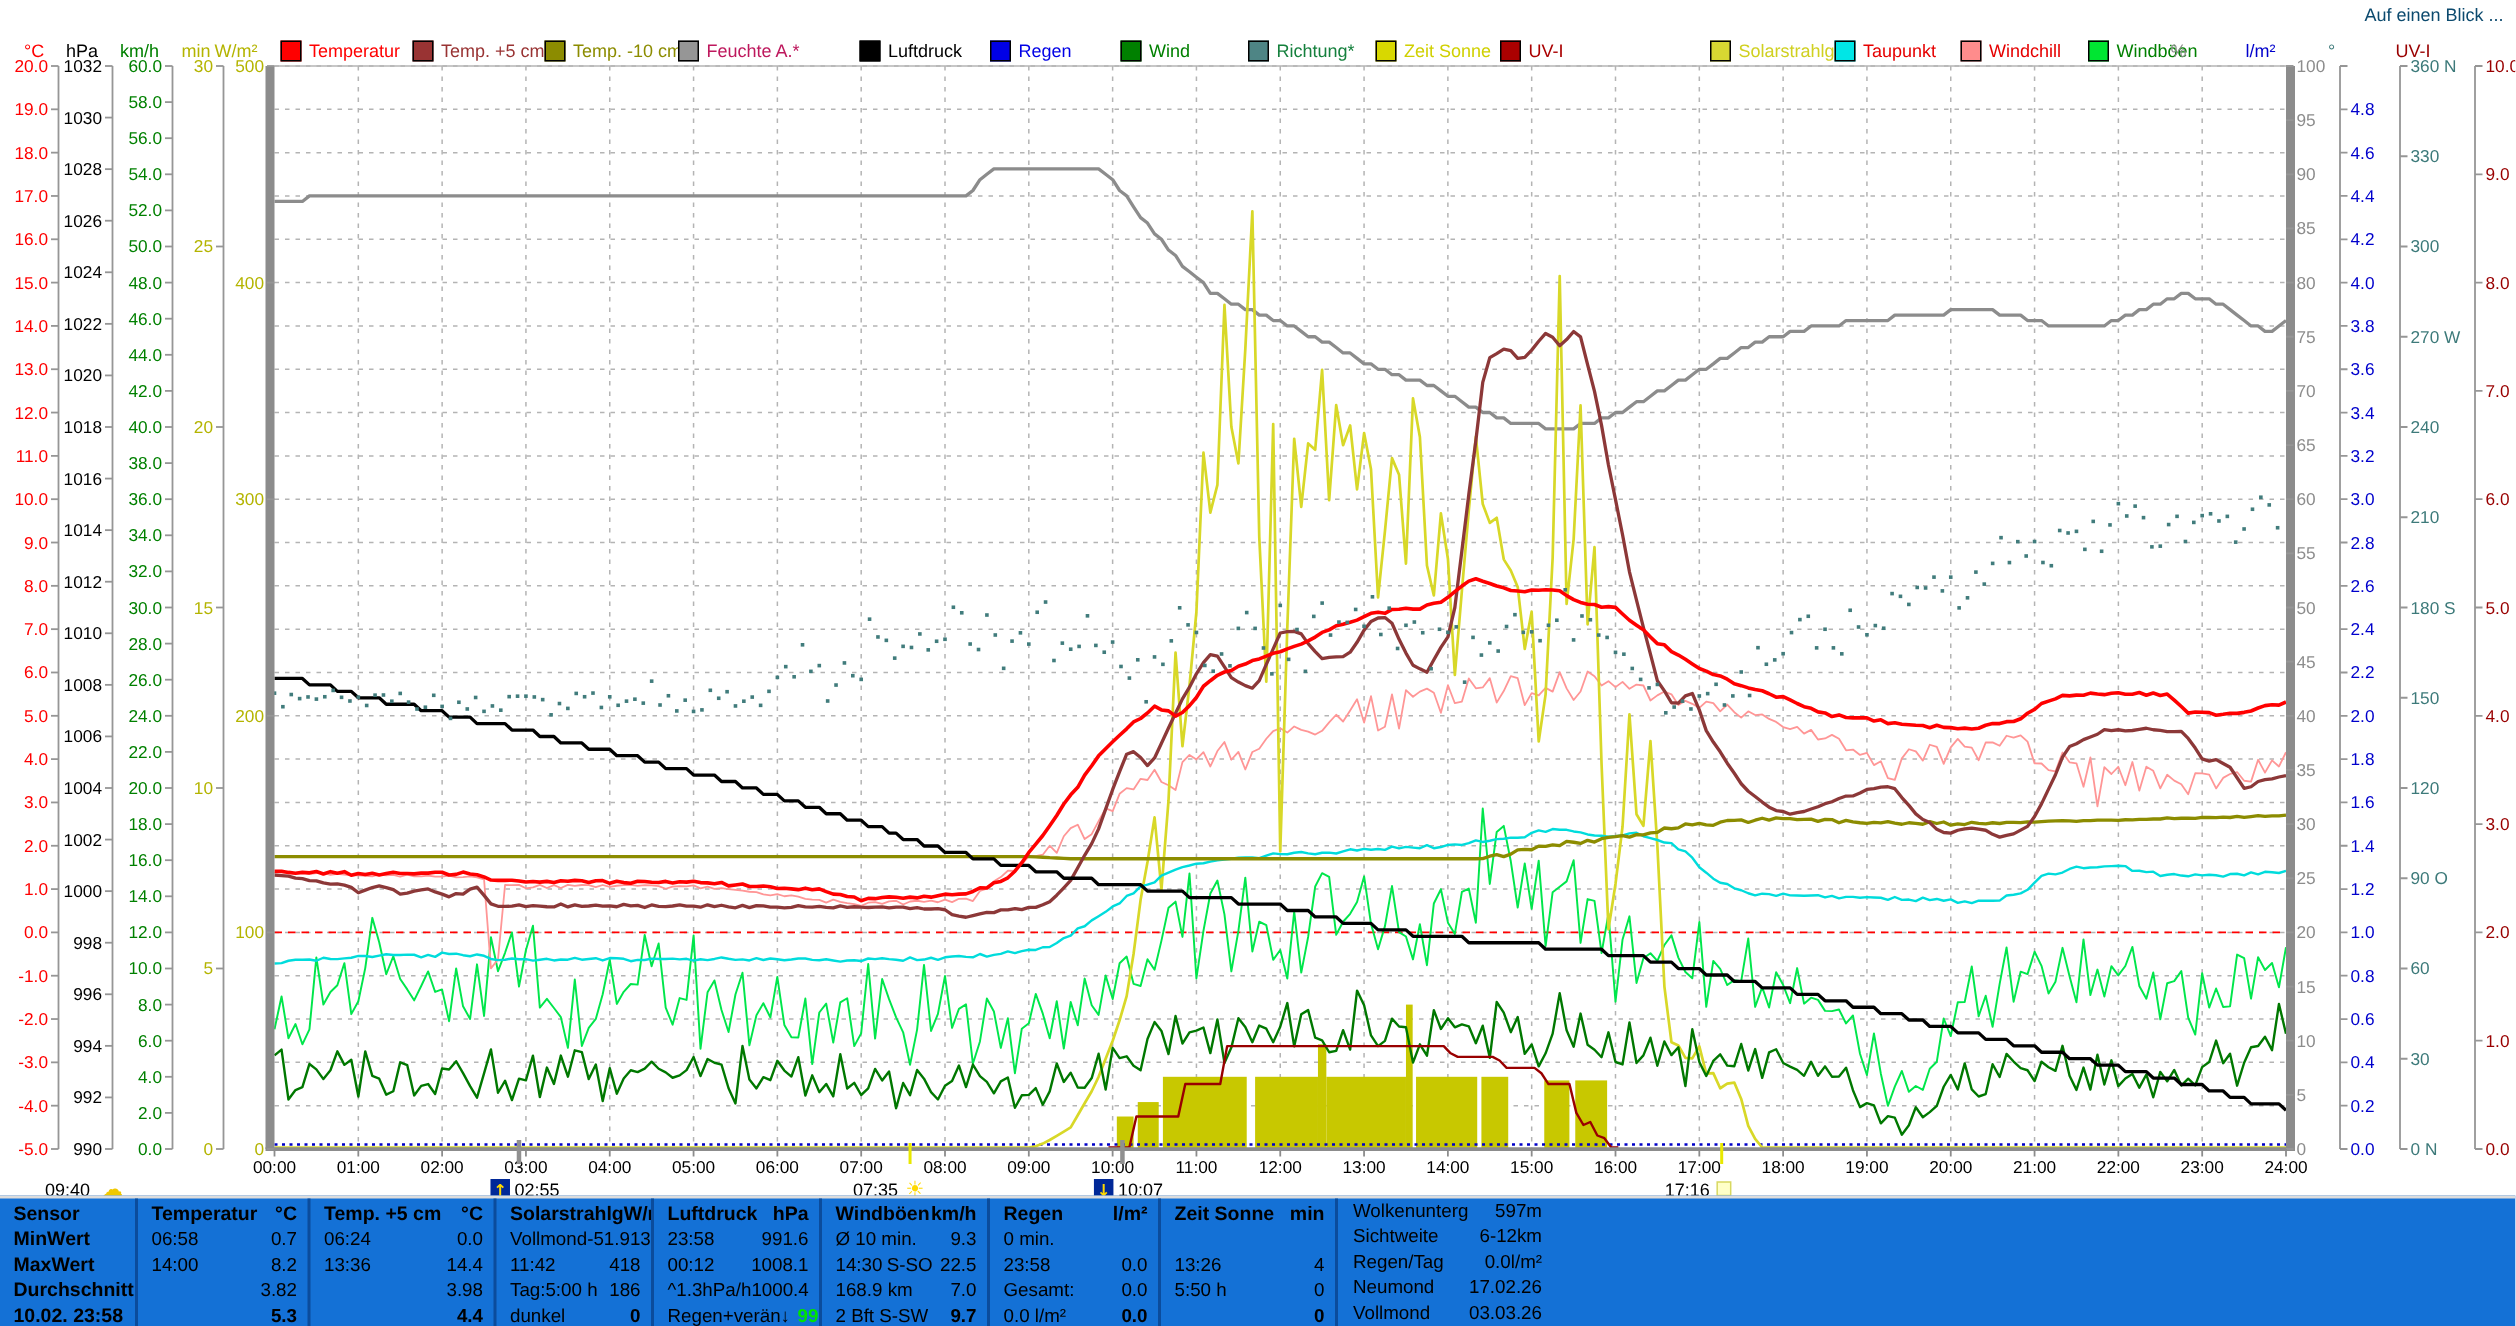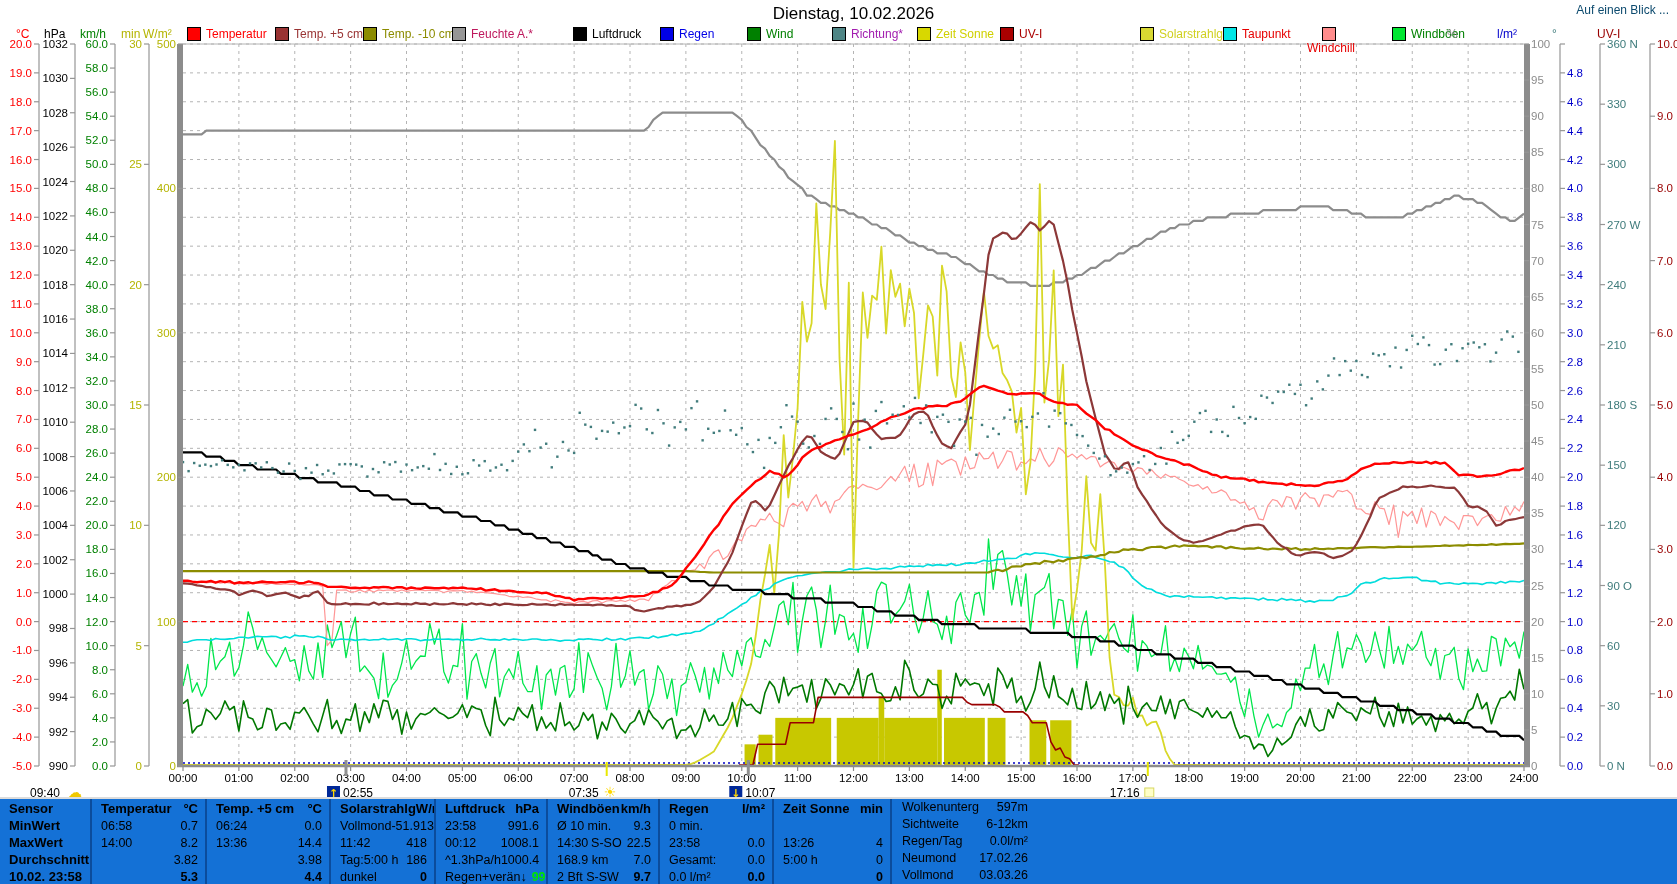--- a/index.html
+++ b/index.html
@@ -745,21 +745,20 @@
       <text x="603.7001250000001" y="797" fill="#ffd800" font-size="14px" font-family="DejaVu Sans, sans-serif">☀</text>
       <rect x="746.787375" y="760" width="3" height="16" fill="#909090"></rect>
       <rect x="729.287375" y="786" width="13" height="13" fill="#002898"></rect>
       <text x="735.787375" y="797" text-anchor="middle" fill="#ffd800" font-size="11px" font-weight="bold" font-family="DejaVu Sans, sans-serif">↓</text>
       <text x="745.287375" y="797" fill="#000" font-size="12px" font-family="Liberation Sans, sans-serif">10:07</text>
       <rect x="1146.793625" y="762" width="2" height="14" fill="#e8e800"></rect>
       <text x="1139.793625" y="797" fill="#000" font-size="12px" text-anchor="end" font-family="Liberation Sans, sans-serif">17:16</text>
       <rect x="1144.793625" y="788" width="9" height="9" fill="#ffffc8" stroke="#d8d860"></rect>
     </svg>
 
-<div class="title">Dienstag, 10.02.2026</div>
 <div class="glance">Auf einen Blick ...</div>
 <div id="legend">
       <div class="legend-item" style="left: 187px;">
         <span class="sw" style="background: rgb(255, 0, 0);"></span>
         <span style="color: rgb(255, 0, 0);">Temperatur</span>
       </div>
       <div class="legend-item" style="left: 275px;">
         <span class="sw" style="background: rgb(153, 51, 51);"></span>
         <span style="color: rgb(153, 51, 51);">Temp. +5 cm*</span>
       </div>
@@ -778,39 +777,39 @@
       <div class="legend-item" style="left: 660px;">
         <span class="sw" style="background: rgb(0, 0, 230);"></span>
         <span style="color: rgb(0, 0, 230);">Regen</span>
       </div>
       <div class="legend-item" style="left: 747px;">
         <span class="sw" style="background: rgb(0, 128, 0);"></span>
         <span style="color: rgb(0, 128, 0);">Wind</span>
       </div>
       <div class="legend-item" style="left: 832px;">
         <span class="sw" style="background: rgb(78, 133, 133);"></span>
-        <span style="color: #a21caf;">Richtung*</span>
+        <span style="color: #15803d;">Richtung*</span>
       </div>
       <div class="legend-item" style="left: 917px;">
         <span class="sw" style="background: rgb(216, 216, 0);"></span>
         <span style="color: rgb(208, 208, 0);">Zeit Sonne</span>
       </div>
       <div class="legend-item" style="left: 1000px;">
         <span class="sw" style="background: rgb(170, 0, 0);"></span>
         <span style="color: rgb(170, 0, 0);">UV-I</span>
       </div>
       <div class="legend-item" style="left: 1140px;">
         <span class="sw" style="background: rgb(216, 216, 50);"></span>
         <span style="color: rgb(208, 208, 32);">Solarstrahlg</span>
       </div>
       <div class="legend-item" style="left: 1223px;">
         <span class="sw" style="background: rgb(0, 230, 230);"></span>
         <span style="color: rgb(230, 0, 0);">Taupunkt</span>
       </div>
-      <div class="legend-item" style="left: 1307px; flex-direction: column;">
+      <div class="legend-item" style="left: 1307px;">
         <span class="sw" style="background: rgb(255, 140, 140);"></span>
         <span style="color: rgb(230, 0, 0);">Windchill</span>
       </div>
       <div class="legend-item" style="left: 1392px;">
         <span class="sw" style="background: rgb(0, 230, 50);"></span>
         <span style="color: rgb(0, 128, 0);">Windböen</span>
       </div>
     </div>
 <div id="unit-headers">
       <div class="unit-h" style="left: 16px; color: rgb(255, 0, 0);">°C</div>
@@ -983,21 +982,21 @@
         </div>
         <div class="trow">
           <div class="l"></div>
           <div class="v"></div>
         </div>
         <div class="trow">
           <div class="l">13:26</div>
           <div class="v">4</div>
         </div>
         <div class="trow">
-          <div class="l">5:00 h</div>
+          <div class="l">5:50 h</div>
           <div class="v">0</div>
         </div>
         <div class="trow">
           <div class="l"></div>
           <div class="v b">0</div>
         </div>
       </div>
       <div class="tcol sep" style="width: 152px;">
         <div class="info-row">
           <div class="l">Wolkenunterg</div>

